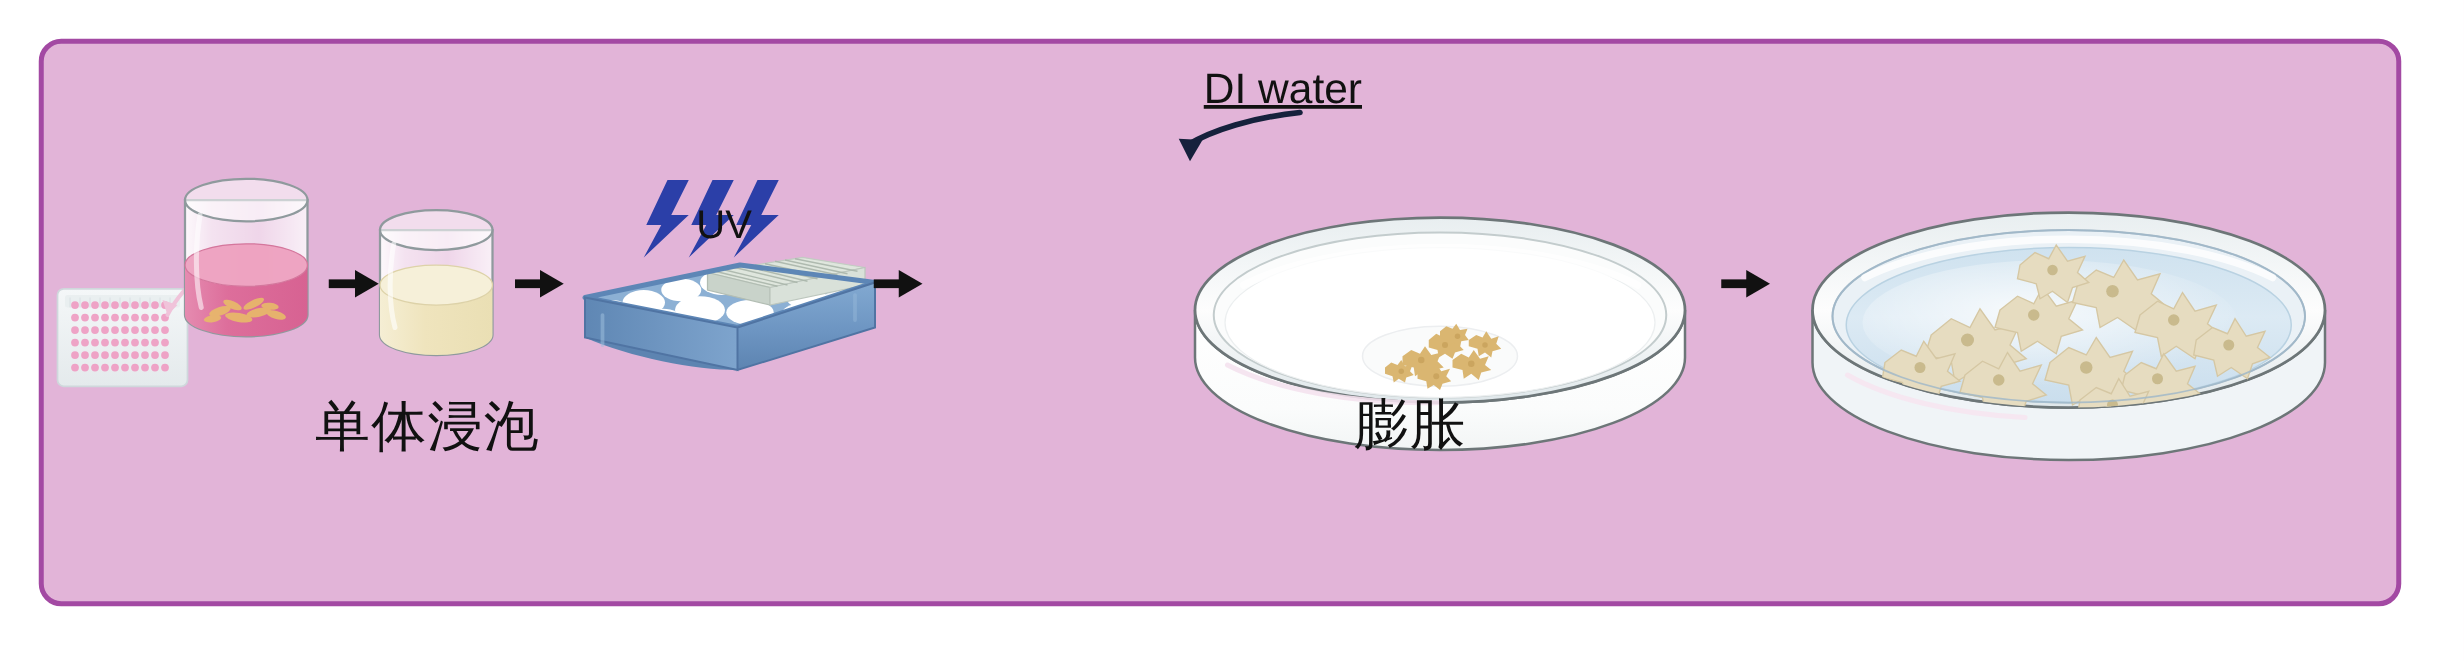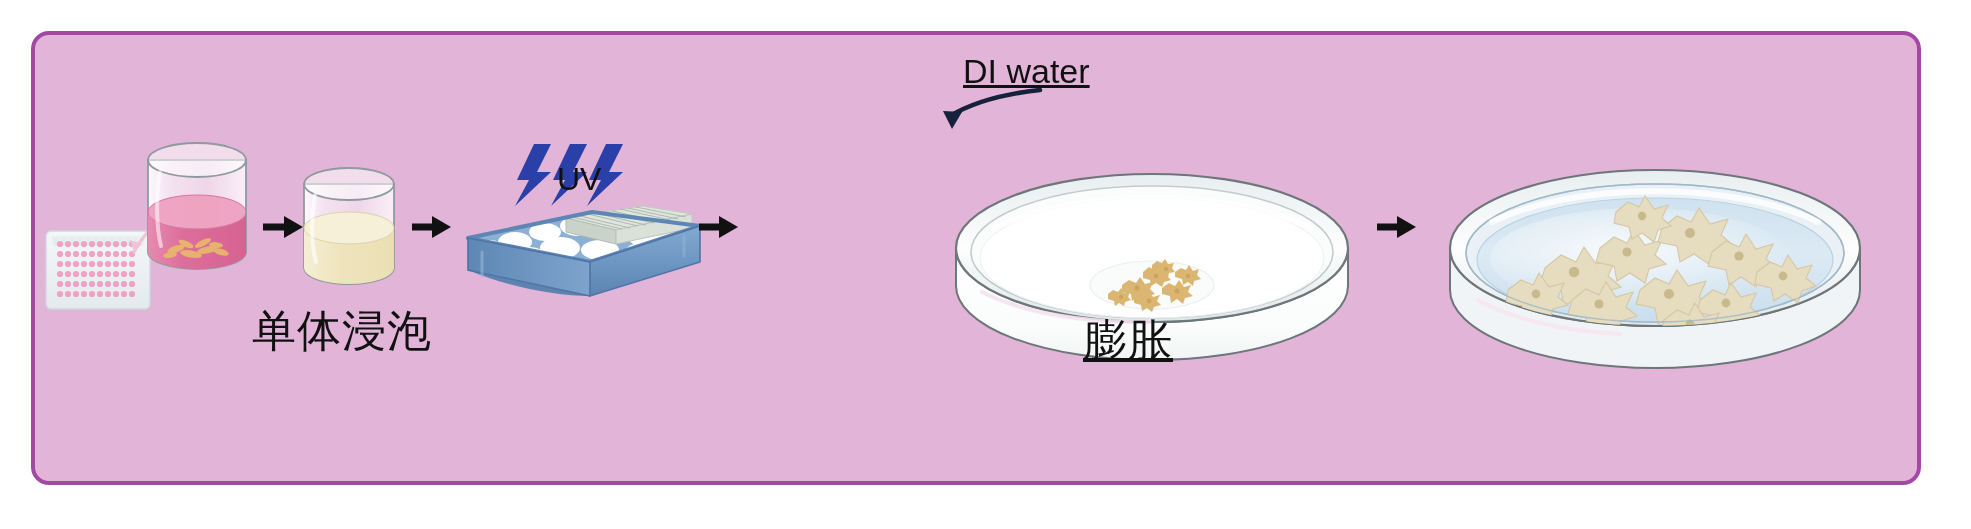--- a/index.html
+++ b/index.html
@@ -46,23 +46,23 @@
     font-size: 44px;
     letter-spacing: 1px;
   }
   .en-label {
     font-size: 34px;
     text-decoration: underline;
   }
   .uv-label {
     font-size: 32px;
   }
-  #label-soak   { left: 252px; top: 309px; }
+  #label-soak   { left: 252px; top: 320px; }
   #label-poly   { left: 487px; top: 312px; }
-  #label-swell  { left: 1083px; top: 318px; text-decoration: underline; }
+  #label-swell  { left: 1083px; top: 318px; }
   #label-di     { left: 963px; top: 54px; }
   #label-uv     { left: 520px; top: 163px; margin-left: 37px; }
 </style>
 </head>
 <body>
 
 <div id="figure">
 
   <div id="panel"></div>
 

